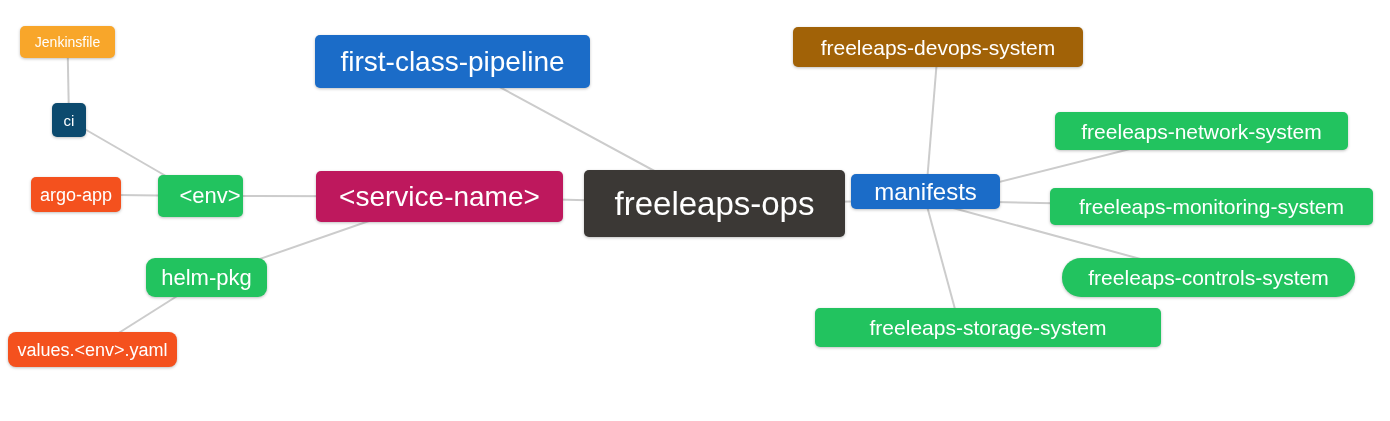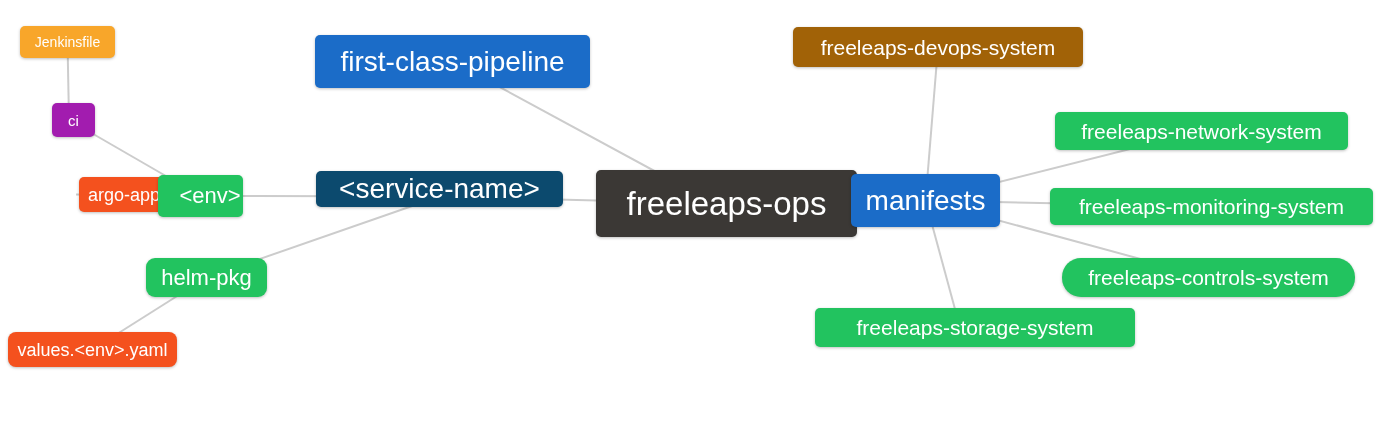--- a/index.html
+++ b/index.html
@@ -53,27 +53,27 @@
       <line x1="439.5" y1="196.5" x2="714.5" y2="203.5" stroke="#cccccc" stroke-width="2"></line>
       <line x1="714.5" y1="203.5" x2="925.5" y2="200.5" stroke="#cccccc" stroke-width="2"></line>
       <line x1="925.5" y1="200.5" x2="938" y2="47" stroke="#cccccc" stroke-width="2"></line>
       <line x1="925.5" y1="200.5" x2="1201.5" y2="131" stroke="#cccccc" stroke-width="2"></line>
       <line x1="925.5" y1="200.5" x2="1211.5" y2="206.5" stroke="#cccccc" stroke-width="2"></line>
       <line x1="925.5" y1="200.5" x2="1208.5" y2="277.5" stroke="#cccccc" stroke-width="2"></line>
       <line x1="925.5" y1="200.5" x2="960" y2="327.5" stroke="#cccccc" stroke-width="2"></line>
     </svg>
 
 <div class="node" style="left: 20px; top: 26px; width: 95px; height: 32px; font-size: 14px; background: rgb(248, 166, 42); color: rgb(255, 255, 255);">Jenkinsfile</div>
-    <div class="node" style="left: 52px; top: 103px; width: 43px; height: 34px; font-size: 15px; background: #a21caf; color: rgb(255, 255, 255);">ci</div>
-    <div class="node" style="left: 31px; top: 177px; width: 90px; height: 35px; font-size: 18px; background: rgb(244, 81, 30); color: rgb(255, 255, 255); margin-left: 48px;">argo-app</div>
+    <div class="node" style="left: 52px; top: 103px; width: 34px; height: 34px; font-size: 15px; background: #0c4a6e; color: rgb(255, 255, 255);">ci</div>
+    <div class="node" style="left: 31px; top: 177px; width: 90px; height: 35px; font-size: 18px; background: rgb(244, 81, 30); color: rgb(255, 255, 255);">argo-app</div>
     <div class="node" style="left: 158px; top: 175px; width: 85px; height: 42px; font-size: 22px; background: rgb(34, 195, 95); color: rgb(255, 255, 255); padding-left: 23px;">&lt;env&gt;</div>
     <div class="node" style="left: 146px; top: 258px; width: 121px; height: 39px; font-size: 22px; background: rgb(34, 195, 95); color: rgb(255, 255, 255); border-radius: 9px;">helm-pkg</div>
     <div class="node" style="left: 8px; top: 332px; width: 169px; height: 35px; font-size: 18px; background: rgb(244, 81, 30); color: rgb(255, 255, 255); border-radius: 8px;">values.&lt;env&gt;.yaml</div>
     <div class="node" style="left: 315px; top: 35px; width: 275px; height: 53px; font-size: 28px; background: rgb(27, 108, 200); color: rgb(255, 255, 255);">first-class-pipeline</div>
-    <div class="node" style="left: 316px; top: 171px; width: 247px; height: 36px; font-size: 28px; background: #0c4a6e; color: rgb(255, 255, 255);">&lt;service-name&gt;</div>
-    <div class="node" style="left: 584px; top: 170px; width: 261px; height: 67px; font-size: 33px; background: rgb(59, 56, 53); color: rgb(255, 255, 255); margin-left: 12px;">freeleaps-ops</div>
-    <div class="node" style="left: 851px; top: 174px; width: 149px; height: 53px; font-size: 28px; background: rgb(27, 108, 200); color: rgb(255, 255, 255);">manifests</div>
+    <div class="node" style="left: 316px; top: 171px; width: 247px; height: 51px; font-size: 28px; background: #be185d; color: rgb(255, 255, 255);">&lt;service-name&gt;</div>
+    <div class="node" style="left: 584px; top: 170px; width: 261px; height: 67px; font-size: 33px; background: rgb(59, 56, 53); color: rgb(255, 255, 255);">freeleaps-ops</div>
+    <div class="node" style="left: 851px; top: 174px; width: 149px; height: 35px; font-size: 24px; background: rgb(27, 108, 200); color: rgb(255, 255, 255);">manifests</div>
     <div class="node" style="left: 793px; top: 27px; width: 290px; height: 40px; font-size: 21px; background: #a16207; color: rgb(255, 255, 255);">freeleaps-devops-system</div>
     <div class="node" style="left: 1055px; top: 112px; width: 293px; height: 38px; font-size: 21px; background: rgb(34, 195, 95); color: rgb(255, 255, 255);">freeleaps-network-system</div>
     <div class="node" style="left: 1050px; top: 188px; width: 323px; height: 37px; font-size: 21px; background: rgb(34, 195, 95); color: rgb(255, 255, 255);">freeleaps-monitoring-system</div>
     <div class="node" style="left: 1062px; top: 258px; width: 293px; height: 39px; font-size: 21px; background: rgb(34, 195, 95); color: rgb(255, 255, 255); border-radius: 19px;">freeleaps-controls-system</div>
-    <div class="node" style="left: 815px; top: 308px; width: 320px; height: 39px; font-size: 21px; background: rgb(34, 195, 95); color: rgb(255, 255, 255);">freeleaps-storage-system</div>
+    <div class="node" style="left: 815px; top: 308px; width: 346px; height: 39px; font-size: 21px; background: rgb(34, 195, 95); color: rgb(255, 255, 255);">freeleaps-storage-system</div>
   </div>
 
 </body></html>

